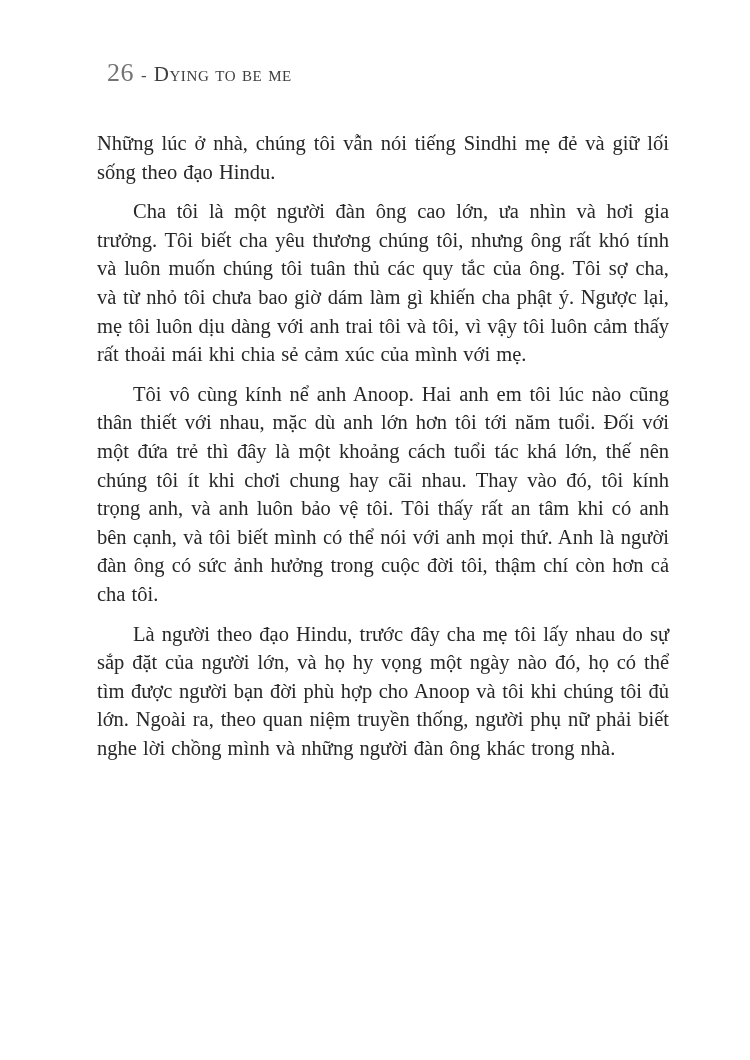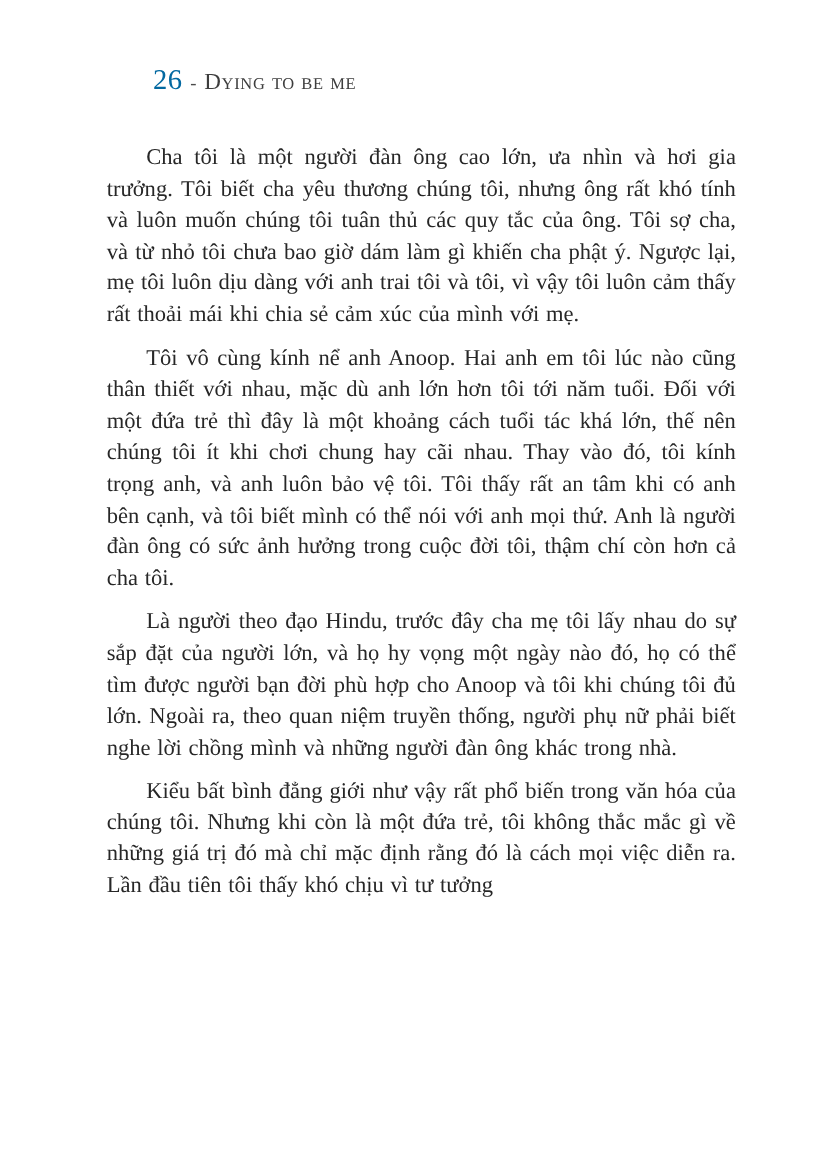--- a/index.html
+++ b/index.html
@@ -20,22 +20,21 @@
     left: 107px;
     top: 58px;
     display: flex;
     align-items: baseline;
     color: #3d3d3d;
     white-space: nowrap;
   }
   .running-head .pg-num {
     font-size: 26px;
     letter-spacing: 0.5px;
-    color: #0369a1;
-    margin-left: 32px;
+    color: #737373;
   }
   .running-head .sep {
     font-size: 17px;
     margin: 0 7px;
     color: #4a4a4a;
   }
   .running-head .title {
     font-variant: small-caps;
     font-size: 21px;
     letter-spacing: 0.6px;
@@ -64,19 +63,19 @@
 
 <div class="page">
 
   <header class="running-head">
     <span class="pg-num">26</span>
     <span class="sep">-</span>
     <span class="title">Dying to be me</span>
   </header>
 
   <main class="body-text" id="paragraphs">
+      <p class="">Những lúc ở nhà, chúng tôi vẫn nói tiếng Sindhi mẹ đẻ và giữ lối sống theo đạo Hindu.</p>
       <p class="indent">Cha tôi là một người đàn ông cao lớn, ưa nhìn và hơi gia trưởng. Tôi biết cha yêu thương chúng tôi, nhưng ông rất khó tính và luôn muốn chúng tôi tuân thủ các quy tắc của ông. Tôi sợ cha, và từ nhỏ tôi chưa bao giờ dám làm gì khiến cha phật ý. Ngược lại, mẹ tôi luôn dịu dàng với anh trai tôi và tôi, vì vậy tôi luôn cảm thấy rất thoải mái khi chia sẻ cảm xúc của mình với mẹ.</p>
       <p class="indent">Tôi vô cùng kính nể anh Anoop. Hai anh em tôi lúc nào cũng thân thiết với nhau, mặc dù anh lớn hơn tôi tới năm tuổi. Đối với một đứa trẻ thì đây là một khoảng cách tuổi tác khá lớn, thế nên chúng tôi ít khi chơi chung hay cãi nhau. Thay vào đó, tôi kính trọng anh, và anh luôn bảo vệ tôi. Tôi thấy rất an tâm khi có anh bên cạnh, và tôi biết mình có thể nói với anh mọi thứ. Anh là người đàn ông có sức ảnh hưởng trong cuộc đời tôi, thậm chí còn hơn cả cha tôi.</p>
       <p class="indent">Là người theo đạo Hindu, trước đây cha mẹ tôi lấy nhau do sự sắp đặt của người lớn, và họ hy vọng một ngày nào đó, họ có thể tìm được người bạn đời phù hợp cho Anoop và tôi khi chúng tôi đủ lớn. Ngoài ra, theo quan niệm truyền thống, người phụ nữ phải biết nghe lời chồng mình và những người đàn ông khác trong nhà.</p>
-      <p class="indent">Kiểu bất bình đẳng giới như vậy rất phổ biến trong văn hóa của chúng tôi. Nhưng khi còn là một đứa trẻ, tôi không thắc mắc gì về những giá trị đó mà chỉ mặc định rằng đó là cách mọi việc diễn ra. Lần đầu tiên tôi thấy khó chịu vì tư tưởng</p>
     </main>
 
 </div>
 
 </body></html>

